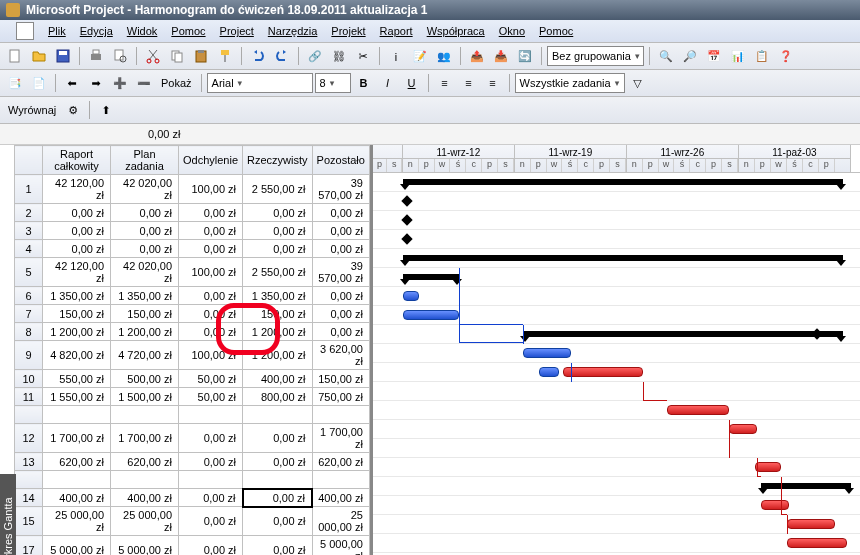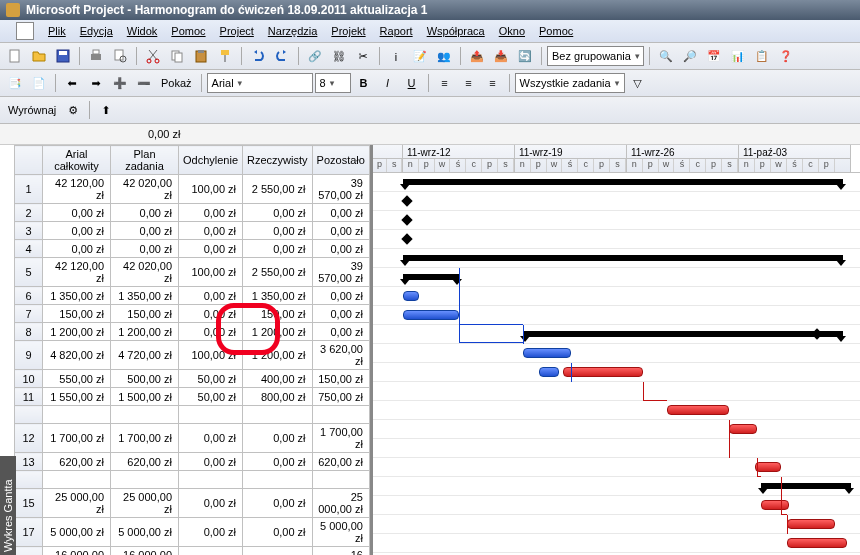--- a/index.html
+++ b/index.html
@@ -22,21 +22,21 @@
 .vlabel { writing-mode: vertical-lr; transform: rotate(180deg); background: #555; color: #fff; padding: 6px 2px; font-size: 11px; position: absolute; left: 0; bottom: 0; height: 120px; text-align: center; }
 .grid { border-collapse: collapse; }
 .grid th, .grid td { border: 1px solid #c0c0c0; padding: 2px 4px; font-size: 11px; background: #fff; }
 .grid th { background: linear-gradient(#f4f6fa, #e6eaf2); font-weight: normal; text-align: center; height: 28px; vertical-align: middle; }
 .grid .rownum { background: linear-gradient(#f4f6fa, #e6eaf2); text-align: center; width: 28px; height: 18px; }
 .grid td.num { text-align: right; padding-right: 6px; height: 18px; }
 .grid td.sel { border: 2px solid #000; }
 .gantt-wrap { border-left: 3px solid #888; position: relative; flex: 1; overflow: hidden; }
 .gantt-head { display: flex; border-bottom: 1px solid #c0c0c0; }
 .gantt-headcol { border-right: 1px solid #c0c0c0; background: linear-gradient(#f4f6fa, #e6eaf2); font-size: 10px; }
-.gantt-week { padding: 2px 4px; border-bottom: 1px solid #c0c0c0; height: 14px; }
+.gantt-week { padding: 2px 4px; border-bottom: 1px solid #c0c0c0; height: 14px; text-align: center; }
 .gantt-days { display: flex; }
 .gantt-day { width: 16px; text-align: center; border-right: 1px solid #d0d0d0; height: 13px; font-size: 9px; color: #555; }
 .gantt-body { position: relative; }
 .gantt-row { height: 19px; border-bottom: 1px solid #e8e8e8; position: relative; }
 .bar { position: absolute; height: 10px; top: 4px; border-radius: 4px; }
 .bar.black { background: #000; height: 6px; top: 6px; border-radius: 0; }
 .bar.black::before, .bar.black::after { content: ''; position: absolute; width: 0; height: 0; border-left: 5px solid transparent; border-right: 5px solid transparent; border-top: 6px solid #000; top: 5px; }
 .bar.black::before { left: -3px; }
 .bar.black::after { right: -3px; }
 .bar.blue { background: linear-gradient(#6890ff, #2050d0); border: 1px solid #1040a0; }
@@ -203,21 +203,21 @@
   <span class="cell-val">0,00 zł</span>
 </div>
 
 <div class="main">
   <div class="vlabel">Wykres Gantta</div>
 
   <table class="grid" style="margin-left:14px">
     <thead>
       <tr>
         <th></th>
-        <th style="width:68px">Arial całkowity</th>
+        <th style="width:68px">Raport całkowity</th>
         <th style="width:68px">Plan zadania</th>
         <th style="width:64px">Odchylenie</th>
         <th style="width:68px">Rzeczywisty</th>
         <th style="width:56px">Pozostało</th>
       </tr>
     </thead>
     <tbody id="tbody">
         <tr>
           <td class="rownum">1</td>
           <td class="num">42 120,00 zł</td>
@@ -330,20 +330,28 @@
           <td class="num">0,00 zł</td>
           <td class="num">620,00 zł</td>
         </tr>
         <tr>
           <td class="rownum"></td>
           <td class="num"></td>
           <td class="num"></td>
           <td class="num"></td>
           <td class="num"></td>
           <td class="num"></td>
+        </tr>
+        <tr>
+          <td class="rownum">14</td>
+          <td class="num">400,00 zł</td>
+          <td class="num">400,00 zł</td>
+          <td class="num">0,00 zł</td>
+          <td class="num sel">0,00 zł</td>
+          <td class="num">400,00 zł</td>
         </tr>
         <tr>
           <td class="rownum">15</td>
           <td class="num">25 000,00 zł</td>
           <td class="num">25 000,00 zł</td>
           <td class="num">0,00 zł</td>
           <td class="num">0,00 zł</td>
           <td class="num">25 000,00 zł</td>
         </tr>
         <tr>

